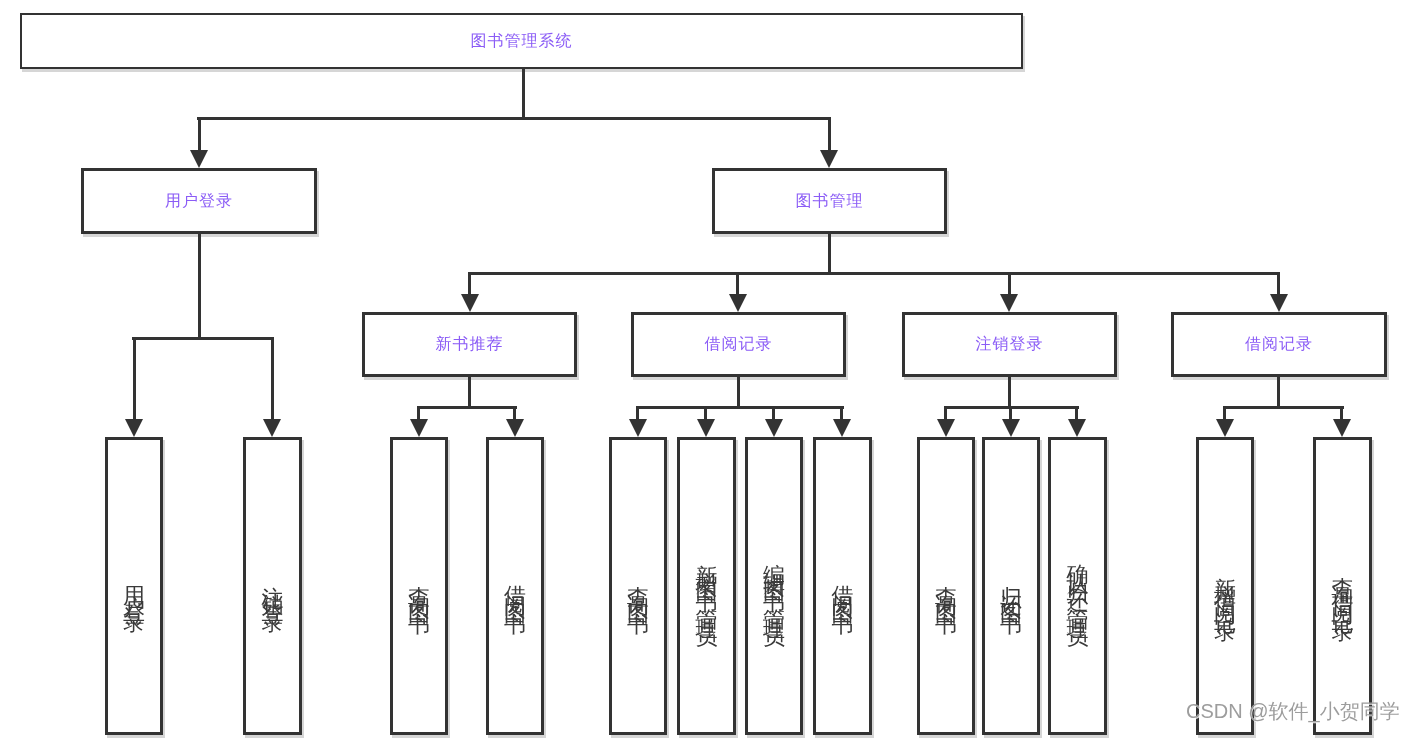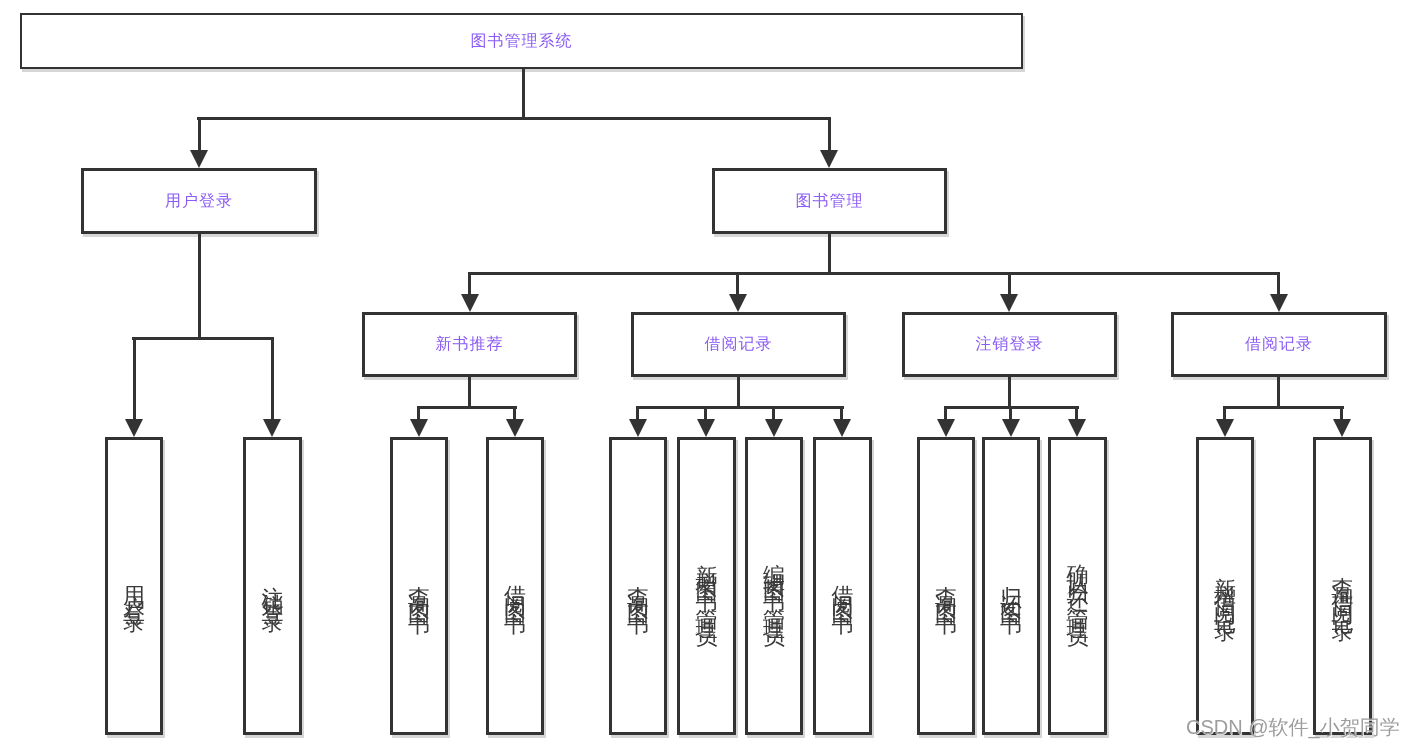--- a/index.html
+++ b/index.html
@@ -34,21 +34,21 @@
   .vline{position:absolute;width:3px;background:#333333;}
   .hline{position:absolute;height:3px;background:#333333;}
   .arrow{
     position:absolute;width:0;height:0;
     border-left:9px solid transparent;
     border-right:9px solid transparent;
     border-top:18px solid #333333;
   }
   .watermark{
     position:absolute;
-    left:1186px;top:714px;
+    left:1186px;top:698px;
     font-size:20px;
     color:#9d9d9d;
     text-shadow:1px 1px 0 rgba(255,255,255,0.8);
     white-space:nowrap;
   }
 </style>
 </head>
 <body>
 
 <div class="canvas">

